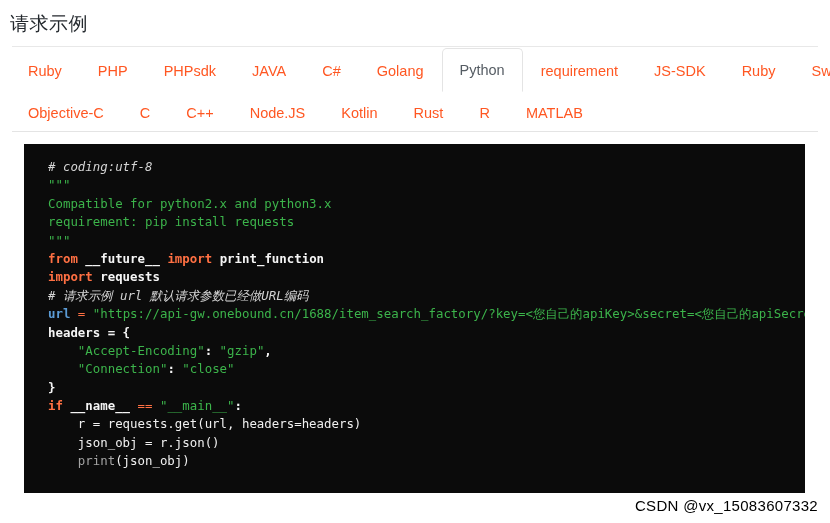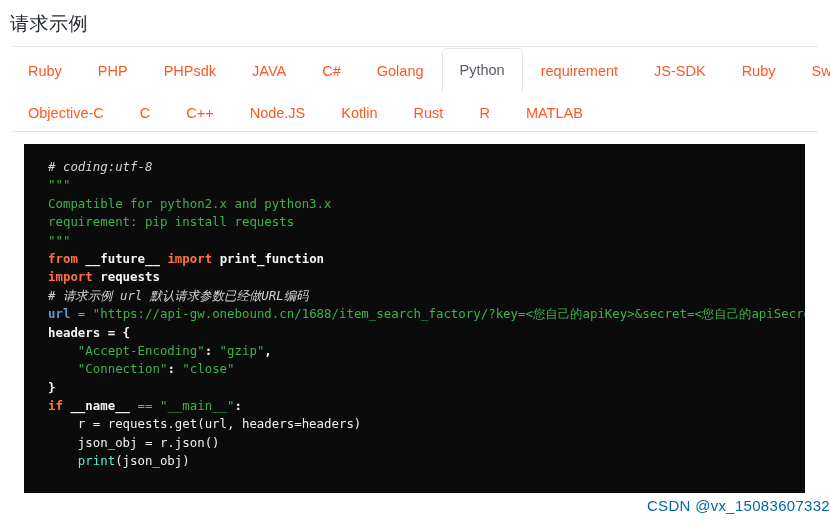--- a/index.html
+++ b/index.html
@@ -104,29 +104,29 @@
   }
 
   .ln { display: block; height: 18.4px; }
 
   .c-com     { color: #d4d4d4; font-style: italic; }
   .c-str     { color: #3cb44b; }
   .c-kw      { color: #ff7043; font-weight: bold; }
   .c-op      { color: #ff7043; }
   .c-name    { color: #f5f5f5; font-weight: bold; }
   .c-var     { color: #5b9bd5; font-weight: bold; }
-  .c-fn      { color: #5eead4; }
+  .c-fn      { color: #a3a3a3; }
   .c-plain   { color: #f0f0f0; }
 
   .watermark {
     position: absolute;
-    right: 0;
+    right: 12px;
     bottom: 9px;
     font-size: 15px;
-    color: #0369a1;
+    color: #000000;
     font-family: "Liberation Sans", sans-serif;
     letter-spacing: 0.3px;
     z-index: 5;
     pointer-events: none;
   }
 </style>
 </head>
 <body>
 
 <div>

